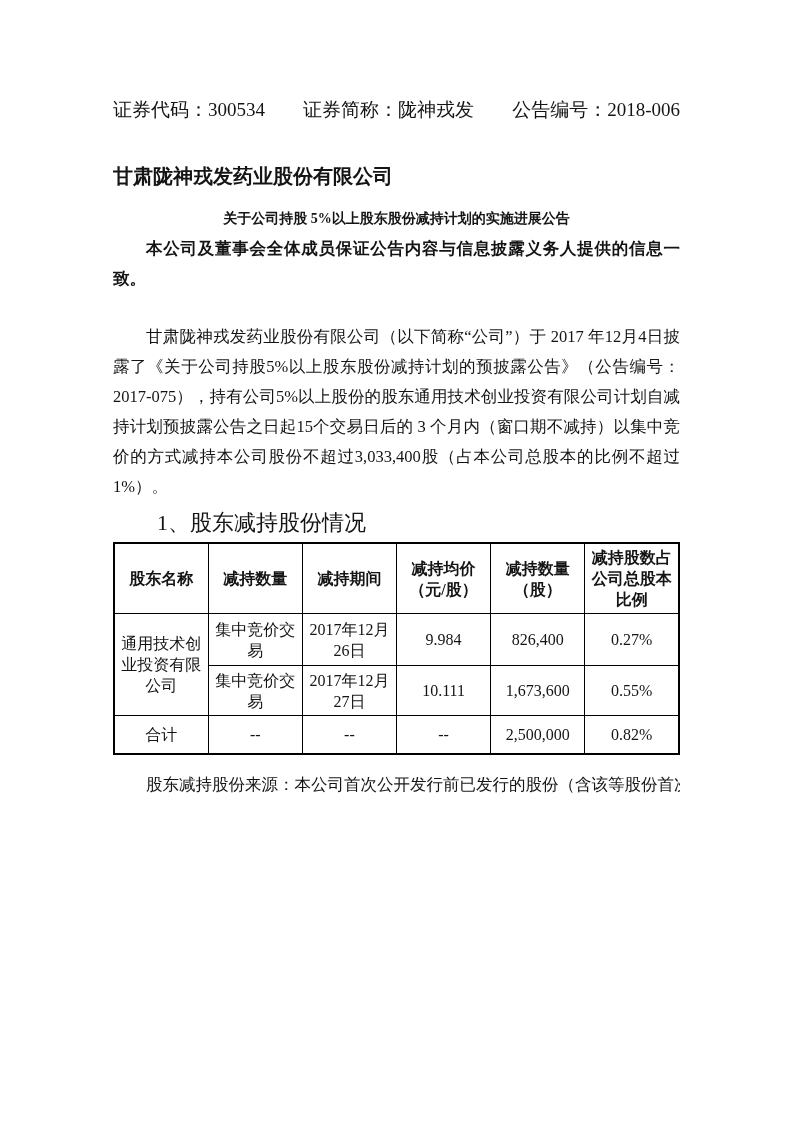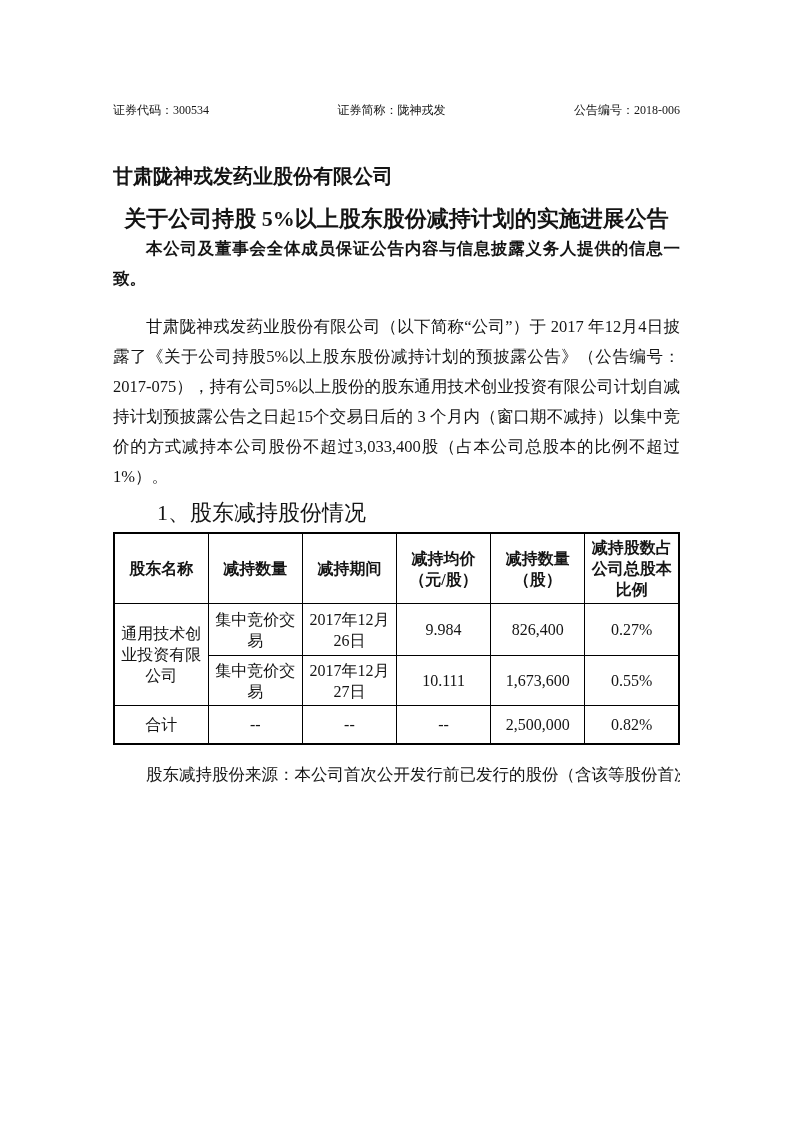--- a/index.html
+++ b/index.html
@@ -12,54 +12,54 @@
     color: #141414;
     font-family: "Liberation Serif", "DejaVu Serif", serif;
     box-sizing: border-box;
     padding: 100px 113px 0 113px;
     overflow: hidden;
   }
   .doc-header {
     display: flex;
     justify-content: space-between;
     align-items: baseline;
-    font-size: 12px;
+    font-size: 19px;
     line-height: 20px;
   }
   .title-company {
     margin: 42px 0 0 0;
     text-align: left;
     font-size: 20px;
     line-height: 28px;
     font-weight: bold;
   }
   .title-subject {
     margin: 14px 0 0 0;
     text-align: center;
-    font-size: 22px;
+    font-size: 14px;
     line-height: 30px;
     font-weight: bold;
   }
   .declaration {
     margin: 0;
     font-size: 16.5px;
     font-weight: bold;
     line-height: 30px;
     text-align: justify;
     text-indent: 2em;
   }
   .declaration.first { margin-top: 46px; }
   .body-para {
     margin: 0;
     font-size: 16.5px;
     line-height: 30px;
     text-align: justify;
     text-indent: 2em;
   }
-  .body-para.first { margin-top: 18px; }
+  .body-para.first { margin-top: 28px; }
   .body-para.second { margin-top: 8px; }
   .section-heading {
     margin: 6px 0 0 0;
     font-size: 16.5px;
     font-weight: bold;
     line-height: 28px;
     text-indent: 2em;
   }
   .sub-heading {
     margin: 7px 0 0 0;

